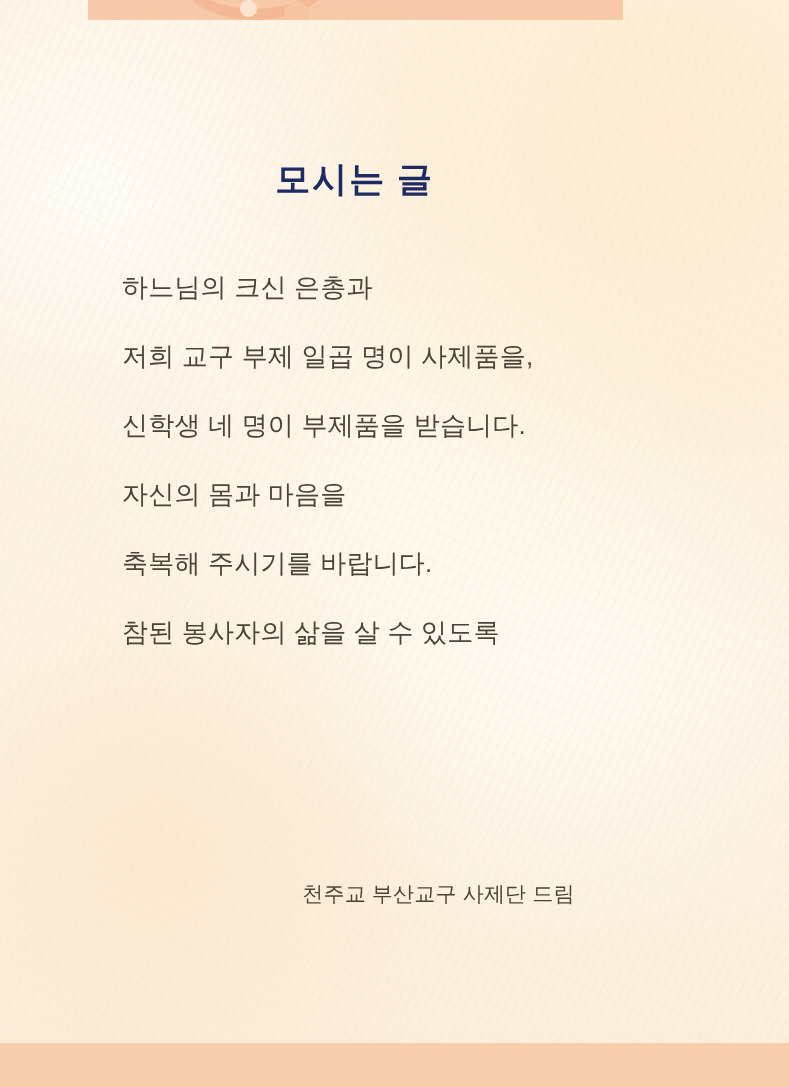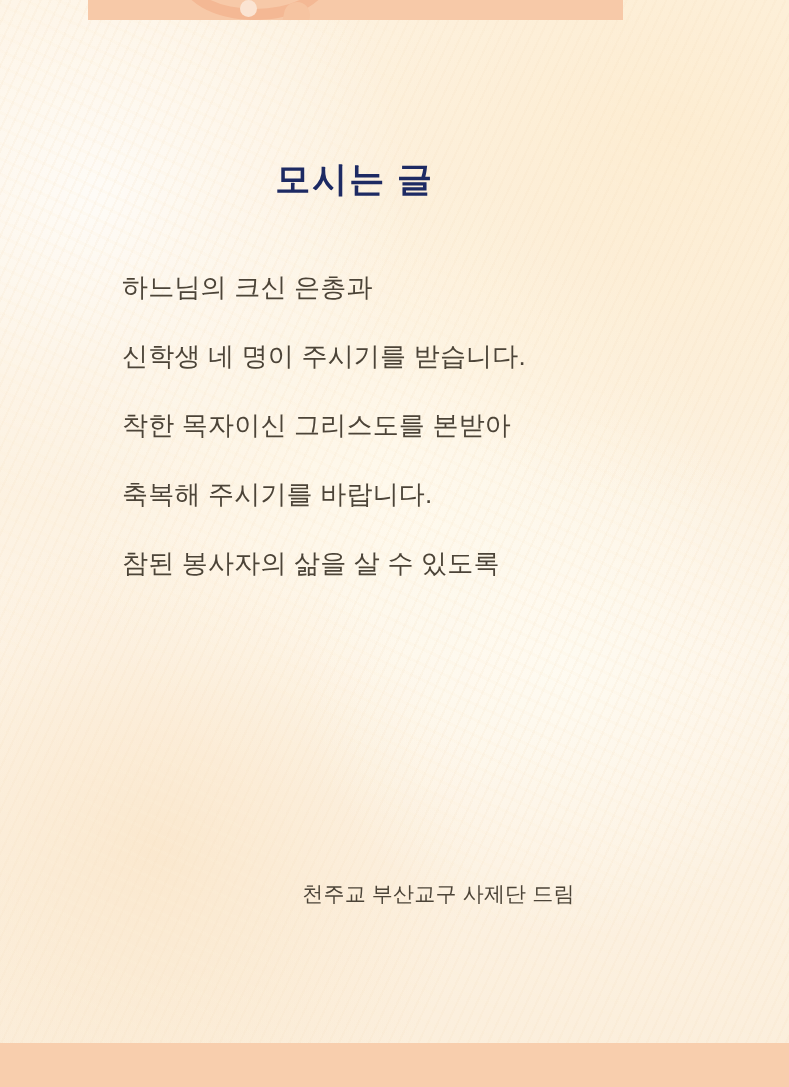--- a/index.html
+++ b/index.html
@@ -152,22 +152,23 @@
     <div class="banner-dot"></div>
     <div class="banner-leaf"></div>
   </div>
 
   <div class="content">
 
     <div class="title">모시는 글</div>
 
     <div class="body-lines">
       <div class="body-line">하느님의 크신 은총과</div>
-      <div class="body-line">신학생 네 명이 주시기를 받습니다.</div>
-      <div class="body-line">착한 목자이신 그리스도를 본받아</div>
+      <div class="body-line">저희 교구 부제 일곱 명이 사제품을,</div>
+      <div class="body-line">신학생 네 명이 부제품을 받습니다.</div>
+      <div class="body-line">자신의 몸과 마음을</div>
       <div class="body-line">축복해 주시기를 바랍니다.</div>
       <div class="body-line">참된 봉사자의 삶을 살 수 있도록</div>
     </div>
 
     <div class="signature">천주교 부산교구 사제단 드림</div>
 
   </div>
 
   <div class="bottom-bar"></div>
 

